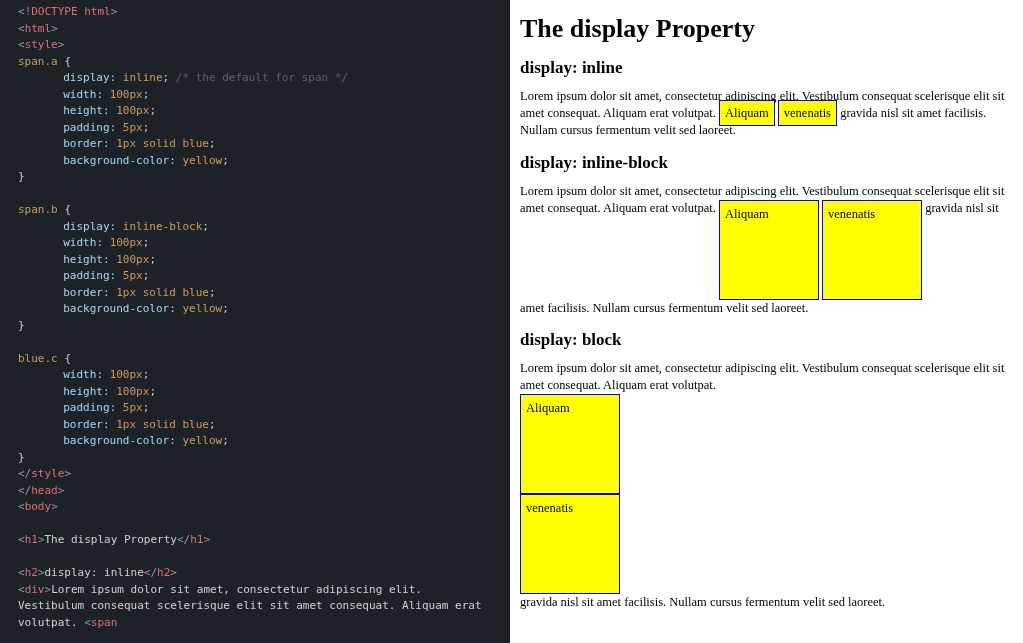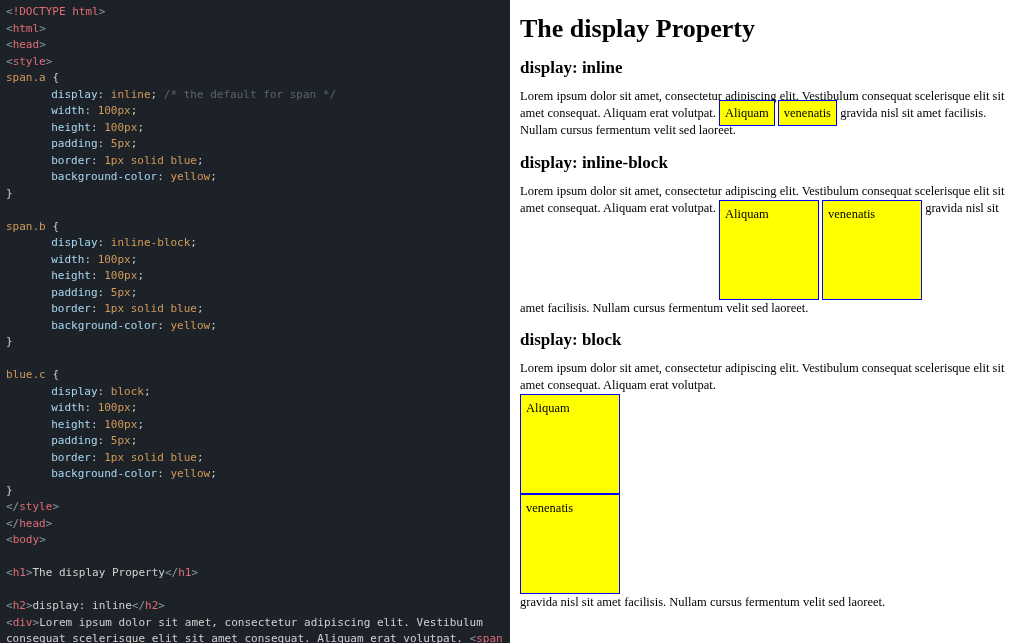--- a/index.html
+++ b/index.html
@@ -10,21 +10,21 @@
   font-size: 11px;
   display: flex;
   width: 1023px;
   height: 643px;
   overflow: hidden;
 }
 .editor-pane {
   width: 510px;
   background: #1d2229;
   color: #ccc;
-  padding: 4px 6px;
+  padding: 4px 18px;
   overflow: hidden;
   line-height: 1.5;
 }
 .preview-pane {
   flex: 1;
   background: #fff;
   color: #000;
   padding: 8px 10px;
   font-family: "Times New Roman", serif;
   font-size: 13px;
@@ -81,21 +81,20 @@
   border: 1px solid blue;
   background: yellow;
 }
 </style>
 </head>
 <body>
 
 <div class="editor-pane">
 <div class="code-line"><span class="t-bracket">&lt;</span><span class="t-tag">!DOCTYPE html</span><span class="t-bracket">&gt;</span></div>
 <div class="code-line"><span class="t-bracket">&lt;</span><span class="t-tag">html</span><span class="t-bracket">&gt;</span></div>
-<div class="code-line"><span class="t-bracket">&lt;</span><span class="t-tag">head</span><span class="t-bracket">&gt;</span></div>
 <div class="code-line"><span class="t-bracket">&lt;</span><span class="t-tag">style</span><span class="t-bracket">&gt;</span></div>
 
 <div class="code-line"><span class="t-sel">span.a</span> <span class="t-punct">{</span></div>
 <div class="code-line">  <span class="t-prop">display</span><span class="t-punct">: </span><span class="t-val">inline</span><span class="t-punct">;</span> <span class="t-comment">/* the default for span */</span></div>
 <div class="code-line">  <span class="t-prop">width</span><span class="t-punct">: </span><span class="t-num">100px</span><span class="t-punct">;</span></div>
 <div class="code-line">  <span class="t-prop">height</span><span class="t-punct">: </span><span class="t-num">100px</span><span class="t-punct">;</span></div>
 <div class="code-line">  <span class="t-prop">padding</span><span class="t-punct">: </span><span class="t-num">5px</span><span class="t-punct">;</span></div>
 <div class="code-line">  <span class="t-prop">border</span><span class="t-punct">: </span><span class="t-val">1px solid blue</span><span class="t-punct">;</span></div>
 <div class="code-line">  <span class="t-prop">background-color</span><span class="t-punct">: </span><span class="t-val">yellow</span><span class="t-punct">;</span></div>
 <div class="code-line"><span class="t-punct">}</span></div>
@@ -105,21 +104,20 @@
 <div class="code-line">  <span class="t-prop">display</span><span class="t-punct">: </span><span class="t-val">inline-block</span><span class="t-punct">;</span></div>
 <div class="code-line">  <span class="t-prop">width</span><span class="t-punct">: </span><span class="t-num">100px</span><span class="t-punct">;</span></div>
 <div class="code-line">  <span class="t-prop">height</span><span class="t-punct">: </span><span class="t-num">100px</span><span class="t-punct">;</span></div>
 <div class="code-line">  <span class="t-prop">padding</span><span class="t-punct">: </span><span class="t-num">5px</span><span class="t-punct">;</span></div>
 <div class="code-line">  <span class="t-prop">border</span><span class="t-punct">: </span><span class="t-val">1px solid blue</span><span class="t-punct">;</span></div>
 <div class="code-line">  <span class="t-prop">background-color</span><span class="t-punct">: </span><span class="t-val">yellow</span><span class="t-punct">;</span></div>
 <div class="code-line"><span class="t-punct">}</span></div>
 <div class="code-line">&nbsp;</div>
 
 <div class="code-line"><span class="t-sel">blue.c</span> <span class="t-punct">{</span></div>
-<div class="code-line">  <span class="t-prop">display</span><span class="t-punct">: </span><span class="t-val">block</span><span class="t-punct">;</span></div>
 <div class="code-line">  <span class="t-prop">width</span><span class="t-punct">: </span><span class="t-num">100px</span><span class="t-punct">;</span></div>
 <div class="code-line">  <span class="t-prop">height</span><span class="t-punct">: </span><span class="t-num">100px</span><span class="t-punct">;</span></div>
 <div class="code-line">  <span class="t-prop">padding</span><span class="t-punct">: </span><span class="t-num">5px</span><span class="t-punct">;</span></div>
 <div class="code-line">  <span class="t-prop">border</span><span class="t-punct">: </span><span class="t-val">1px solid blue</span><span class="t-punct">;</span></div>
 <div class="code-line">  <span class="t-prop">background-color</span><span class="t-punct">: </span><span class="t-val">yellow</span><span class="t-punct">;</span></div>
 <div class="code-line"><span class="t-punct">}</span></div>
 
 <div class="code-line"><span class="t-bracket">&lt;/</span><span class="t-tag">style</span><span class="t-bracket">&gt;</span></div>
 <div class="code-line"><span class="t-bracket">&lt;/</span><span class="t-tag">head</span><span class="t-bracket">&gt;</span></div>
 <div class="code-line"><span class="t-bracket">&lt;</span><span class="t-tag">body</span><span class="t-bracket">&gt;</span></div>

